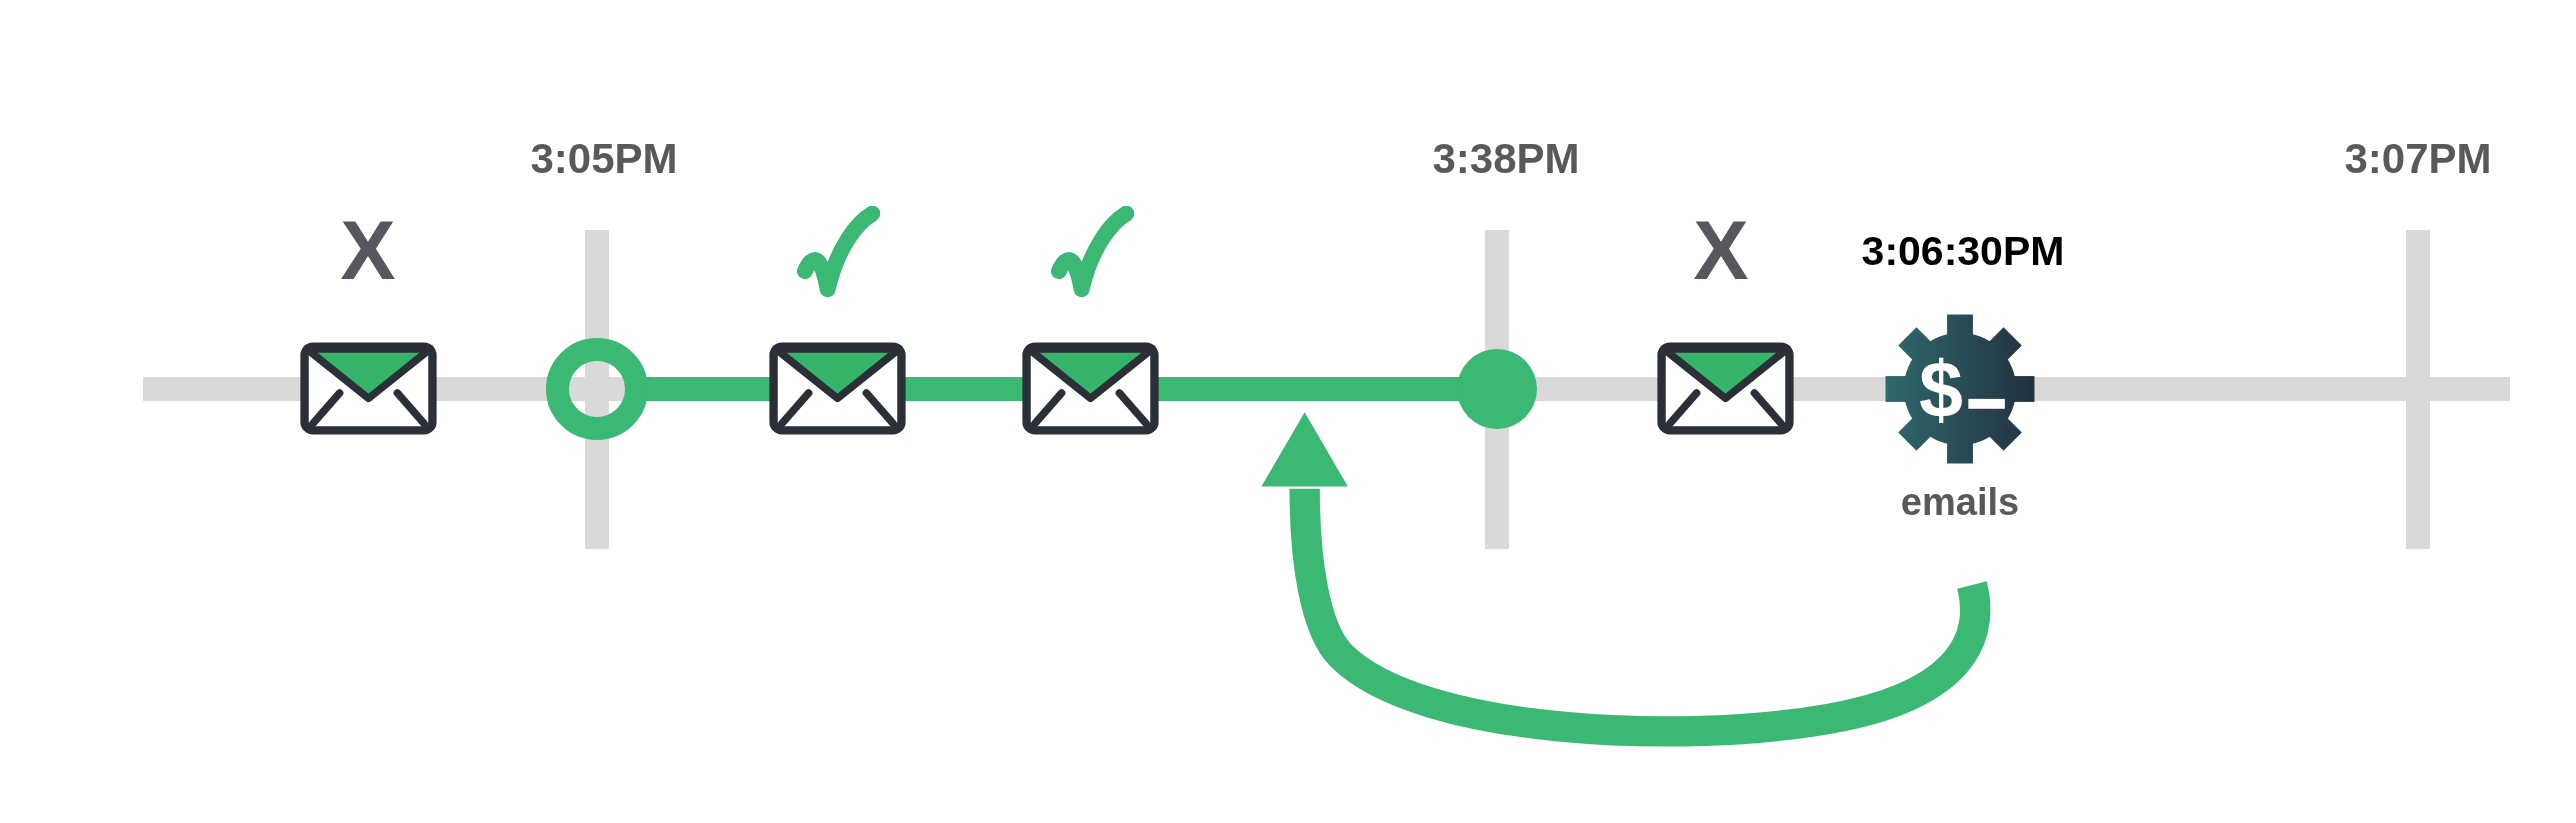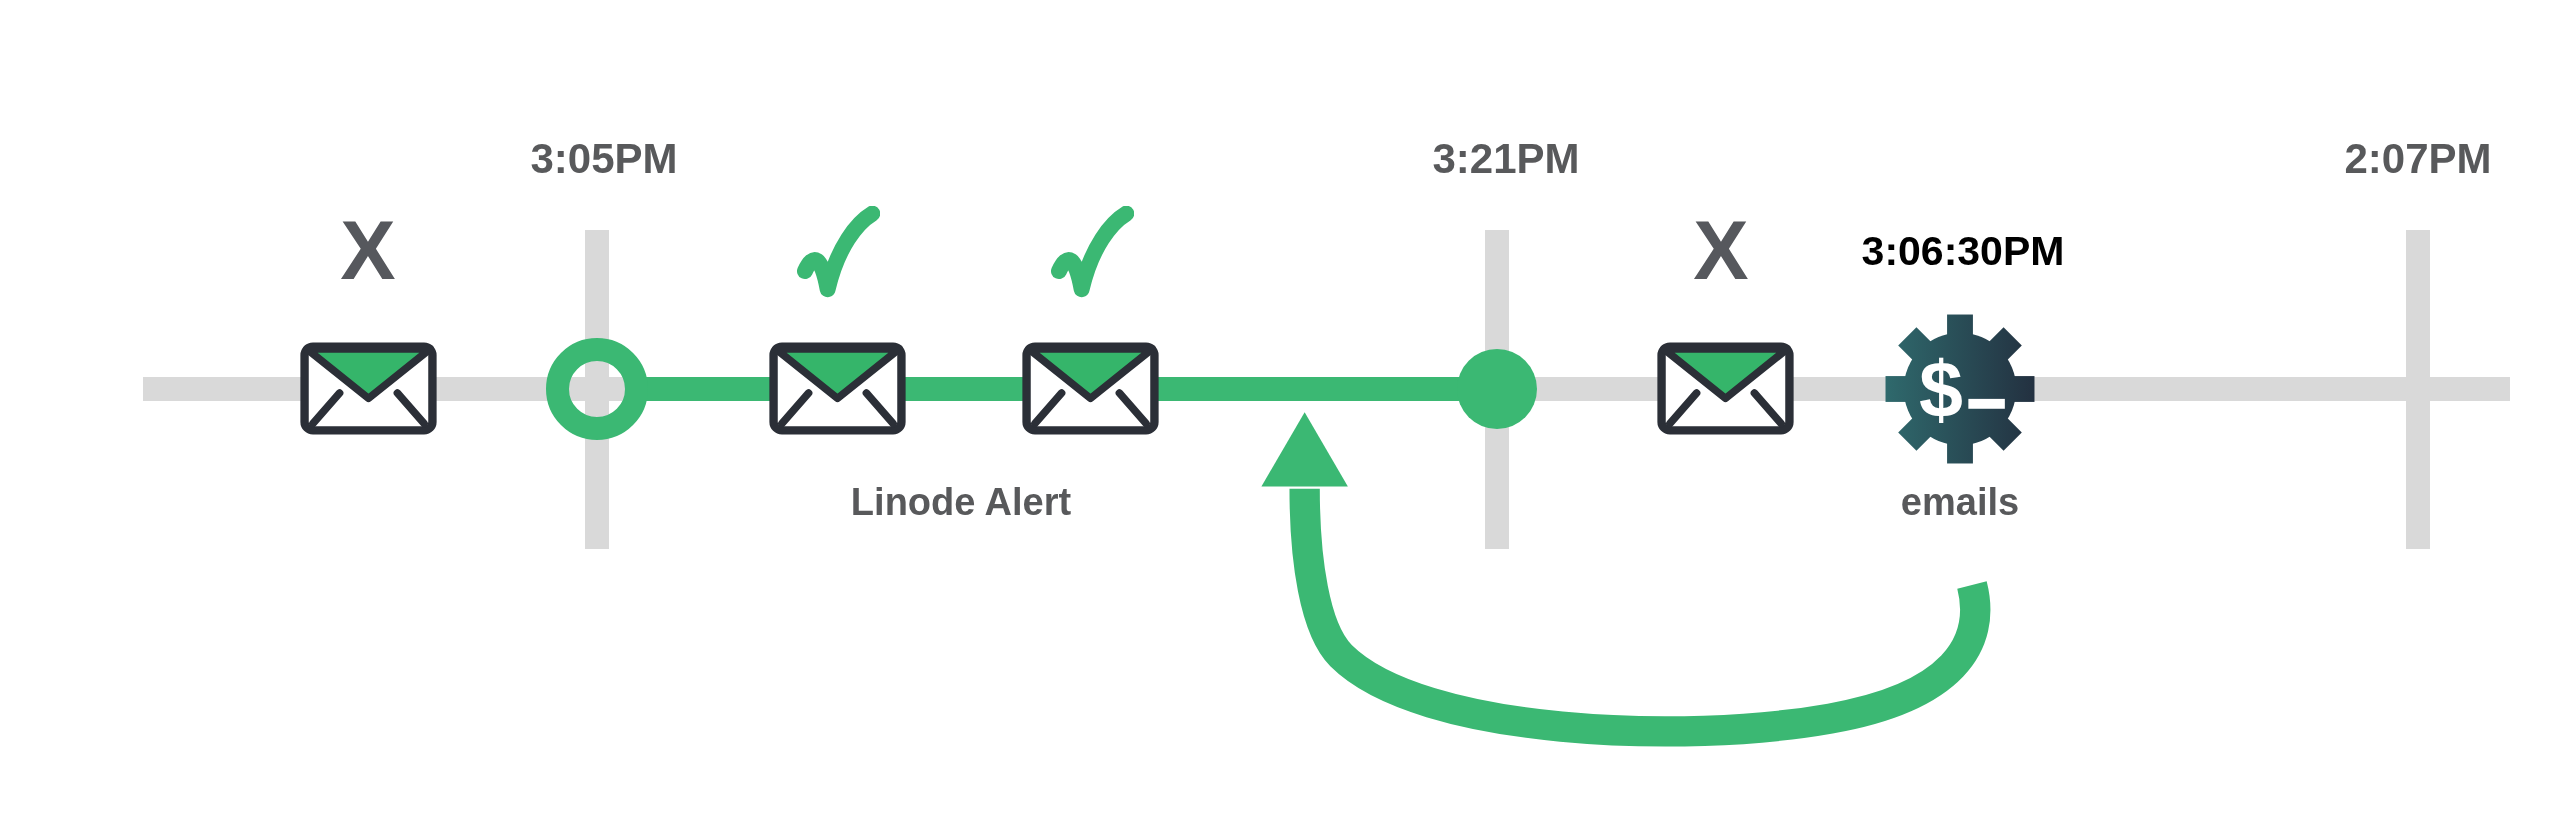--- a/index.html
+++ b/index.html
@@ -91,22 +91,22 @@
 
 <div class="canvas">
 
   <div class="hline"></div>
 
   <div class="tick" style="left:537px;"></div>
   <div class="tick" style="left:1437px;"></div>
   <div class="tick" style="left:2358px;"></div>
 
   <div class="tick-label" style="left:556px;">3:05PM</div>
-  <div class="tick-label" style="left:1458px;">3:21PM</div>
-  <div class="tick-label" style="left:2370px;">2:07PM</div>
+  <div class="tick-label" style="left:1458px;">3:38PM</div>
+  <div class="tick-label" style="left:2370px;">3:07PM</div>
 
   <div class="green-line"></div>
 
   <div class="ring"></div>
 
   <div class="dot"></div>
 
   <svg class="envelope" style="left:252px;" viewBox="0 0 180 122">
     <rect x="6" y="6" width="168" height="110" rx="11" fill="#ffffff" stroke="#2b2f37" stroke-width="11"></rect>
     <polygon points="9,9 171,9 90,74" fill="#35b56a" stroke="#2b2f37" stroke-width="10" stroke-linejoin="round"></polygon>
@@ -139,21 +139,20 @@
   <div class="xmark" style="left:1673px;">X</div>
 
   <svg class="check" style="left:747px;" viewBox="0 0 112 140">
     <path d="M 13 86 C 24 62 35 66 43 110 C 56 54 82 22 102 10" fill="none" stroke="#3bb873" stroke-width="21" stroke-linecap="round" stroke-linejoin="round"></path>
   </svg>
   <svg class="check" style="left:1001px;" viewBox="0 0 112 140">
     <path d="M 13 86 C 24 62 35 66 43 110 C 56 54 82 22 102 10" fill="none" stroke="#3bb873" stroke-width="21" stroke-linecap="round" stroke-linejoin="round"></path>
   </svg>
 
   <div class="caption" style="left:913px;">
-    <div>Linode Alert</div>
   </div>
 
   <div class="event-time-label" style="left:1915px;">3:06:30PM</div>
 
   <svg class="gear" viewBox="0 0 200 200">
     <defs>
       <linearGradient id="gearGrad" gradientUnits="userSpaceOnUse" x1="0" y1="100" x2="200" y2="100">
         <stop offset="0" stop-color="#2f6a6d"></stop>
         <stop offset="1" stop-color="#233040"></stop>
       </linearGradient>

